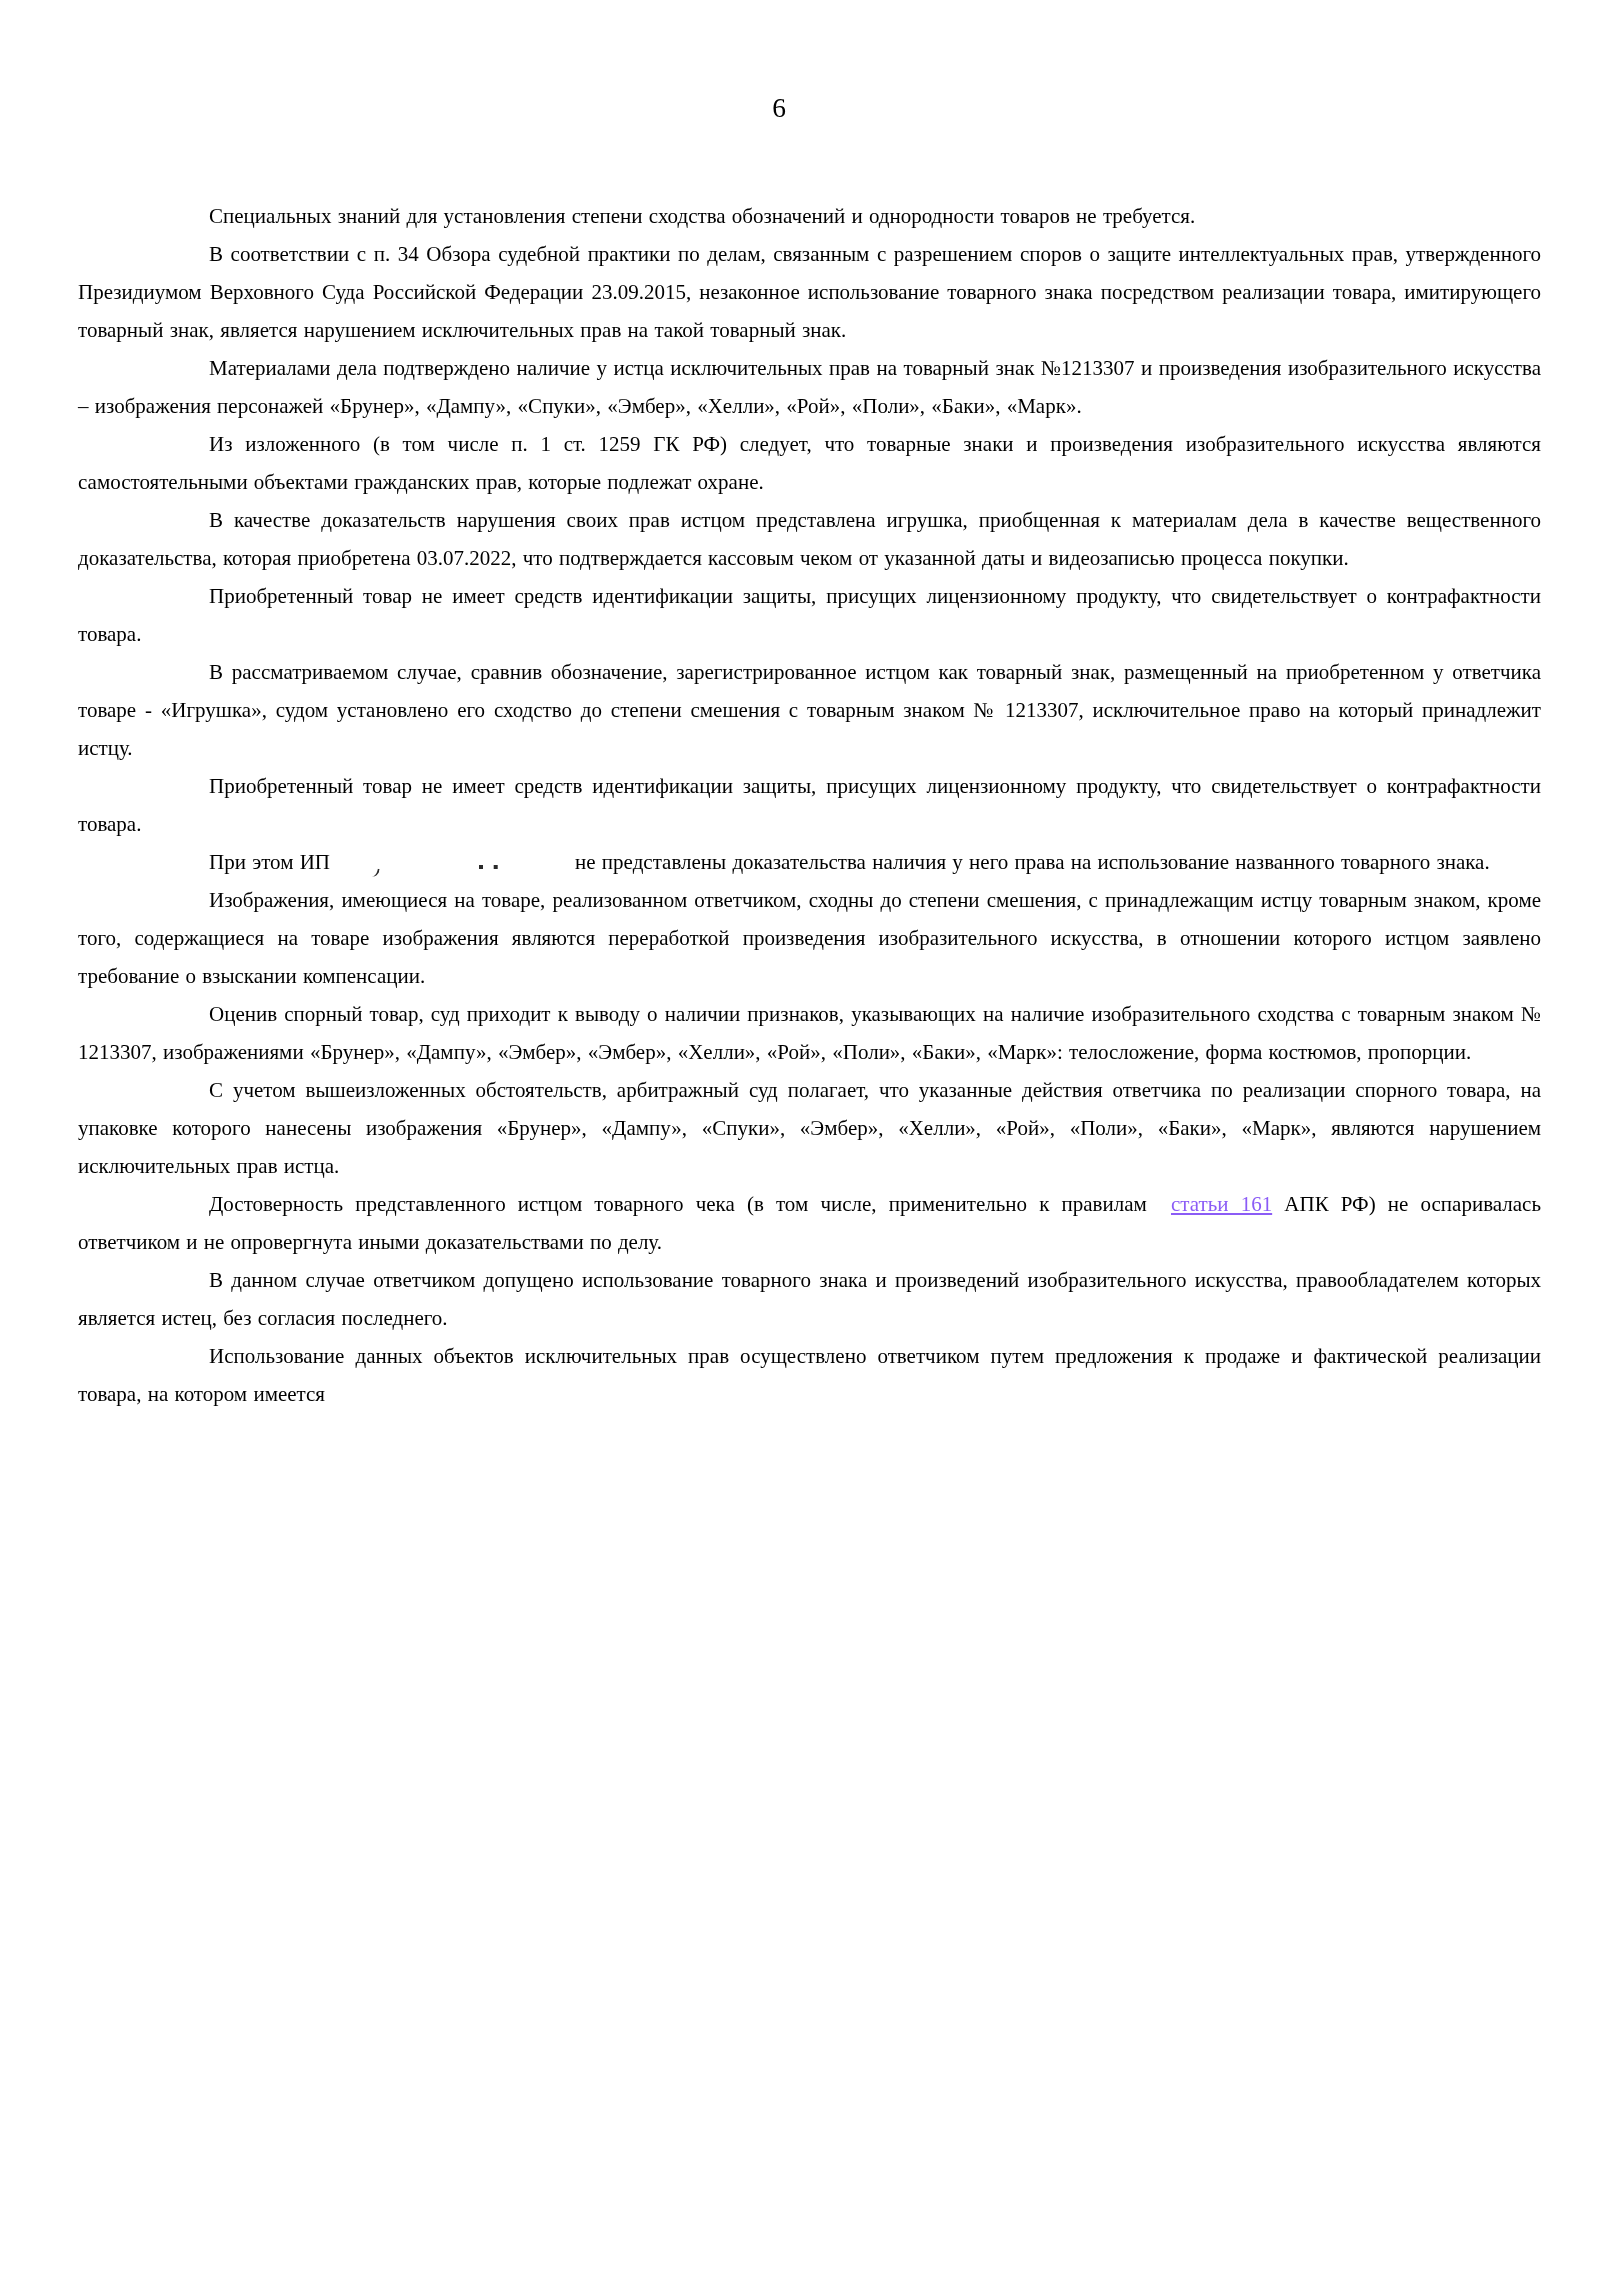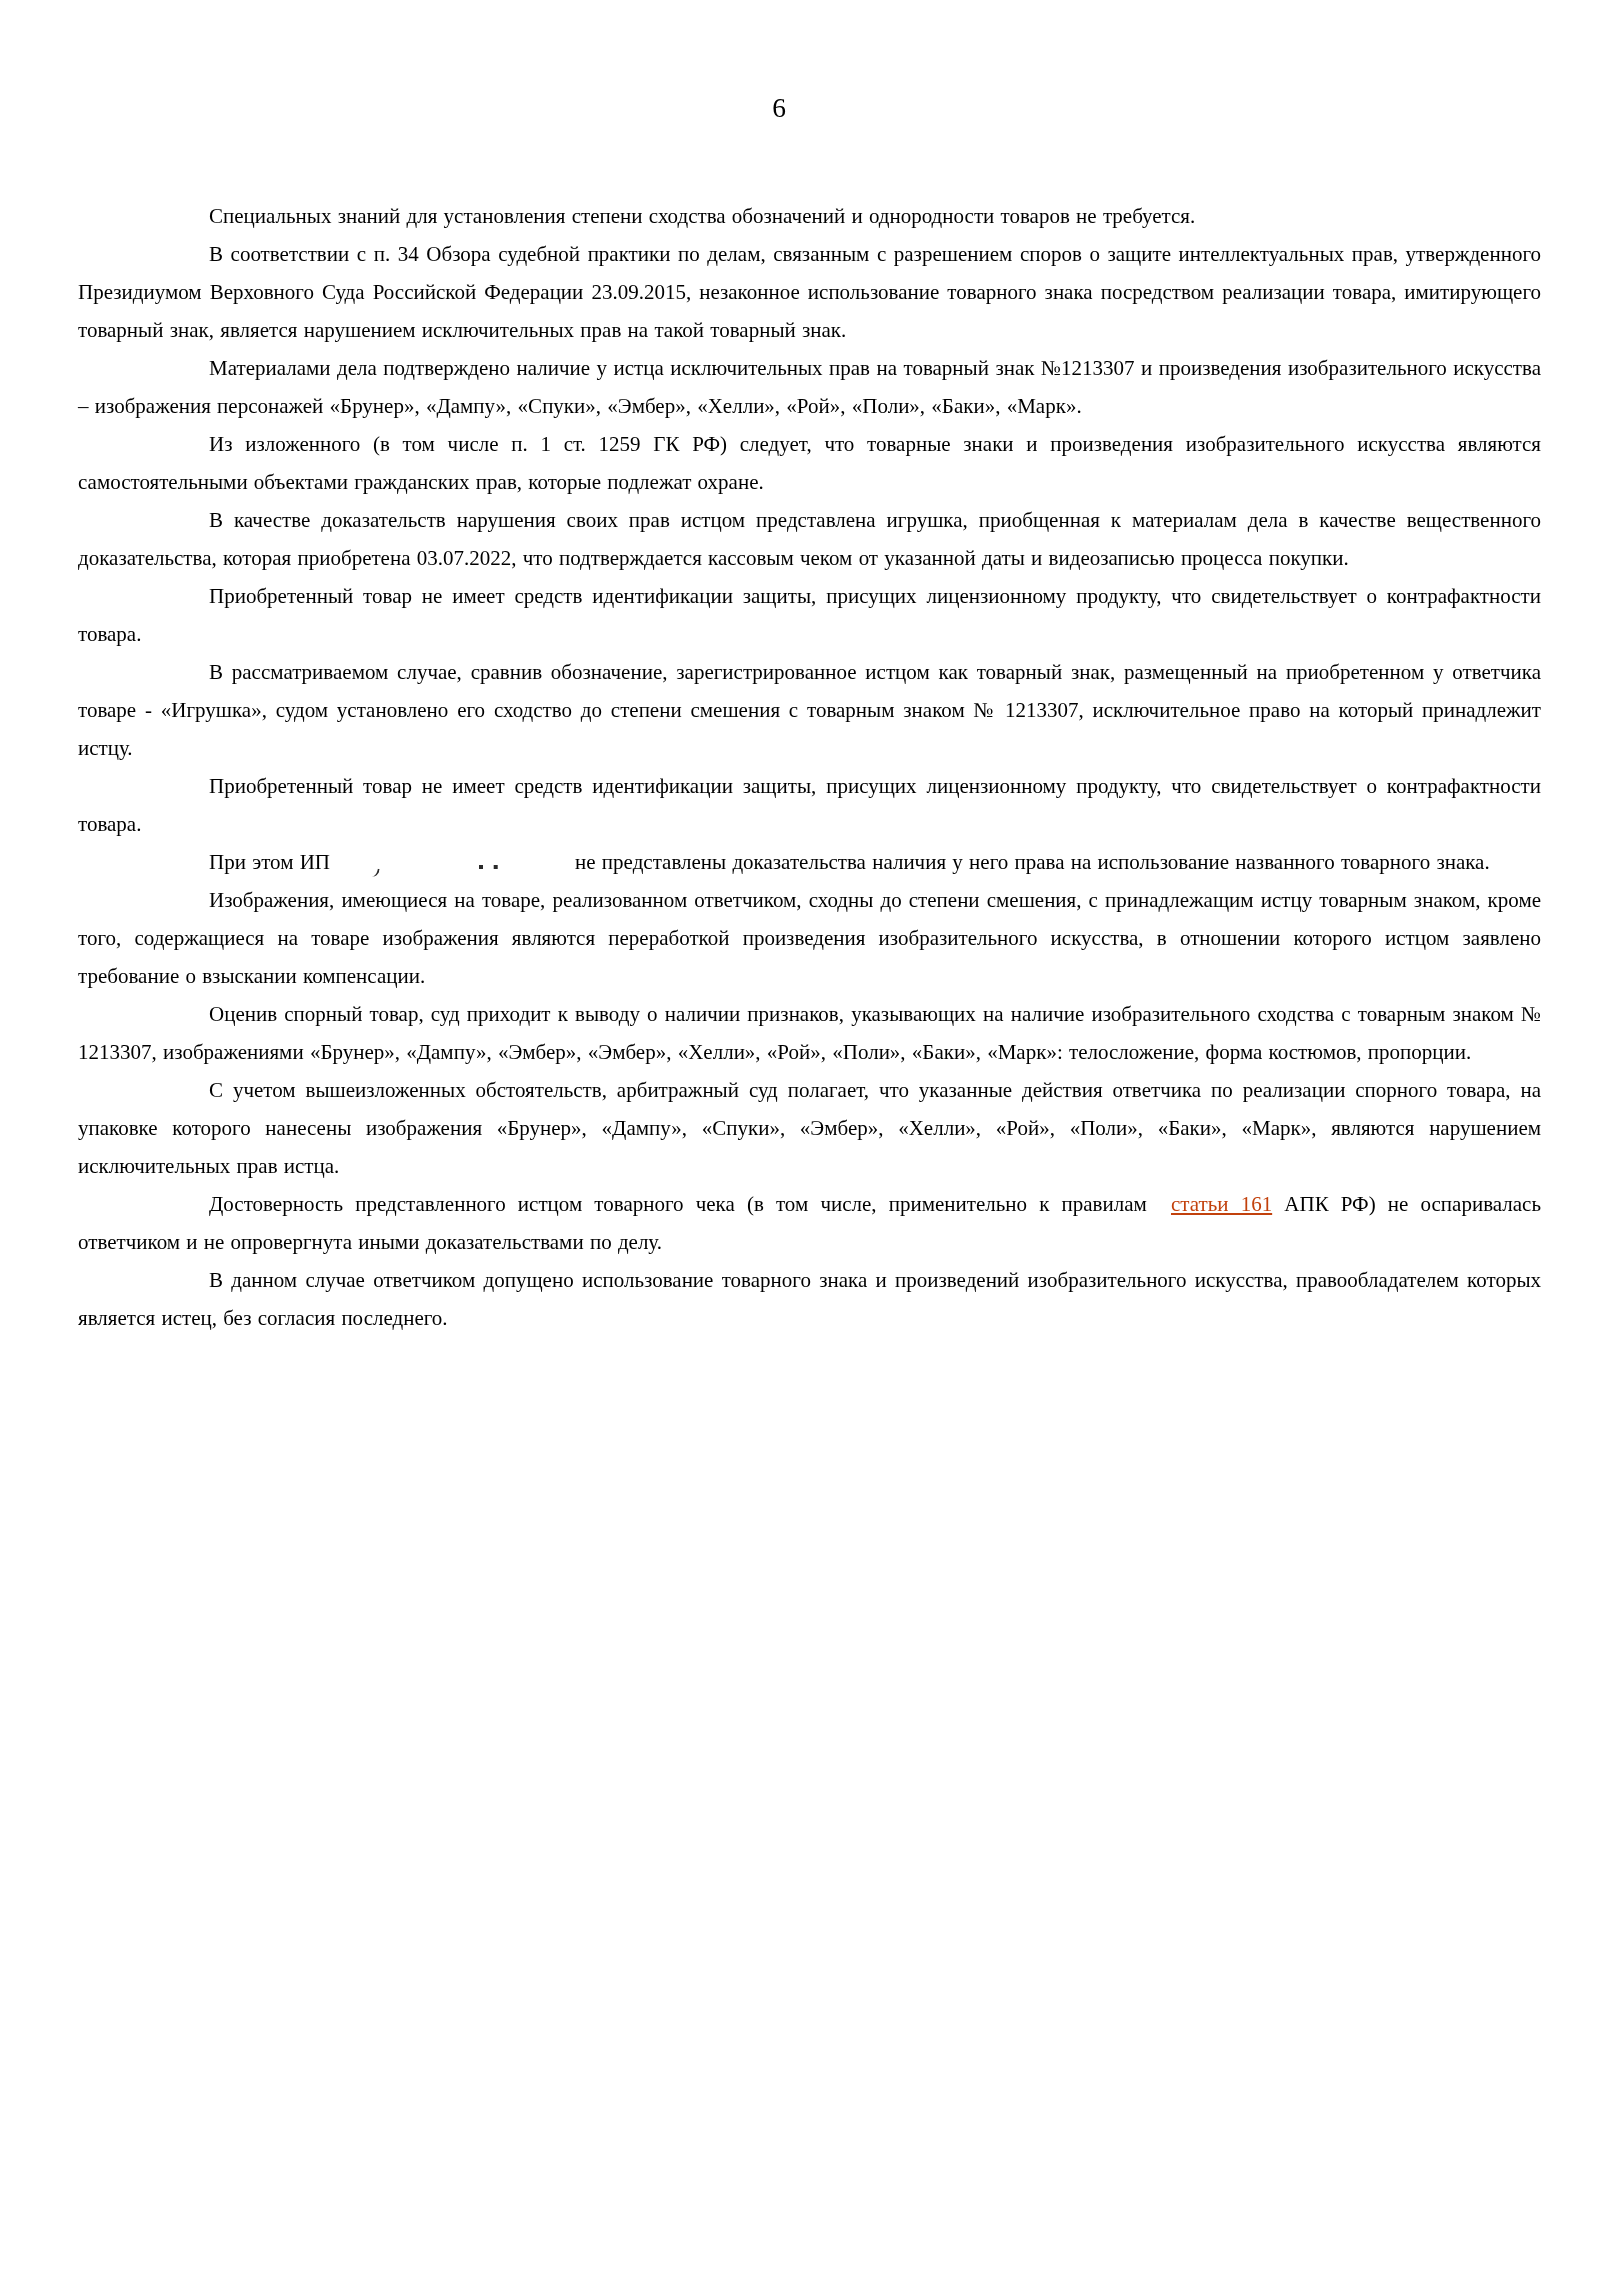--- a/index.html
+++ b/index.html
@@ -33,21 +33,21 @@
   .para {
     margin: 0;
     padding: 0;
     font-size: 21px;
     line-height: 38px;
     text-align: justify;
     text-indent: 131px;
     word-spacing: 1px;
   }
   .doc-link {
-    color: #c2410c;
+    color: #8b5cf6;
     text-decoration: underline;
     margin-left: 12px;
   }
   
   .redacted {
     display: inline-block;
     width: 245px;
     height: 2px;
     position: relative;
     vertical-align: baseline;
@@ -91,14 +91,15 @@
 
   <p class="para"><span>При этом ИП</span><span class="redacted"></span><span>не представлены доказательства наличия у него права на использование названного товарного знака.</span></p>
 
   <p class="para">Изображения, имеющиеся на товаре, реализованном ответчиком, сходны до степени смешения, с принадлежащим истцу товарным знаком, кроме того, содержащиеся на товаре изображения являются переработкой произведения изобразительного искусства, в отношении которого истцом заявлено требование о взыскании компенсации.</p>
   <p class="para">Оценив спорный товар, суд приходит к выводу о наличии признаков, указывающих на наличие изобразительного сходства с товарным знаком № 1213307, изображениями «Брунер», «Дампу», «Эмбер», «Эмбер», «Хелли», «Рой», «Поли», «Баки», «Марк»: телосложение, форма костюмов, пропорции.</p>
   <p class="para">С учетом вышеизложенных обстоятельств, арбитражный суд полагает, что указанные действия ответчика по реализации спорного товара, на упаковке которого нанесены изображения «Брунер», «Дампу», «Спуки», «Эмбер», «Хелли», «Рой», «Поли», «Баки», «Марк», являются нарушением исключительных прав истца.</p>
 
   <p class="para"><span>Достоверность представленного истцом товарного чека (в том числе, применительно к правилам</span> <a href="#" class="doc-link">статьи 161</a> <span>АПК РФ) не оспаривалась ответчиком и не опровергнута иными доказательствами по делу.</span></p>
 
   <p class="para">В данном случае ответчиком допущено использование товарного знака и произведений изобразительного искусства, правообладателем которых является истец, без согласия последнего.</p>
+  <p class="para">Использование данных объектов исключительных прав осуществлено ответчиком путем предложения к продаже и фактической реализации товара, на котором имеется</p>
 </div>
 
 
 </body></html>

